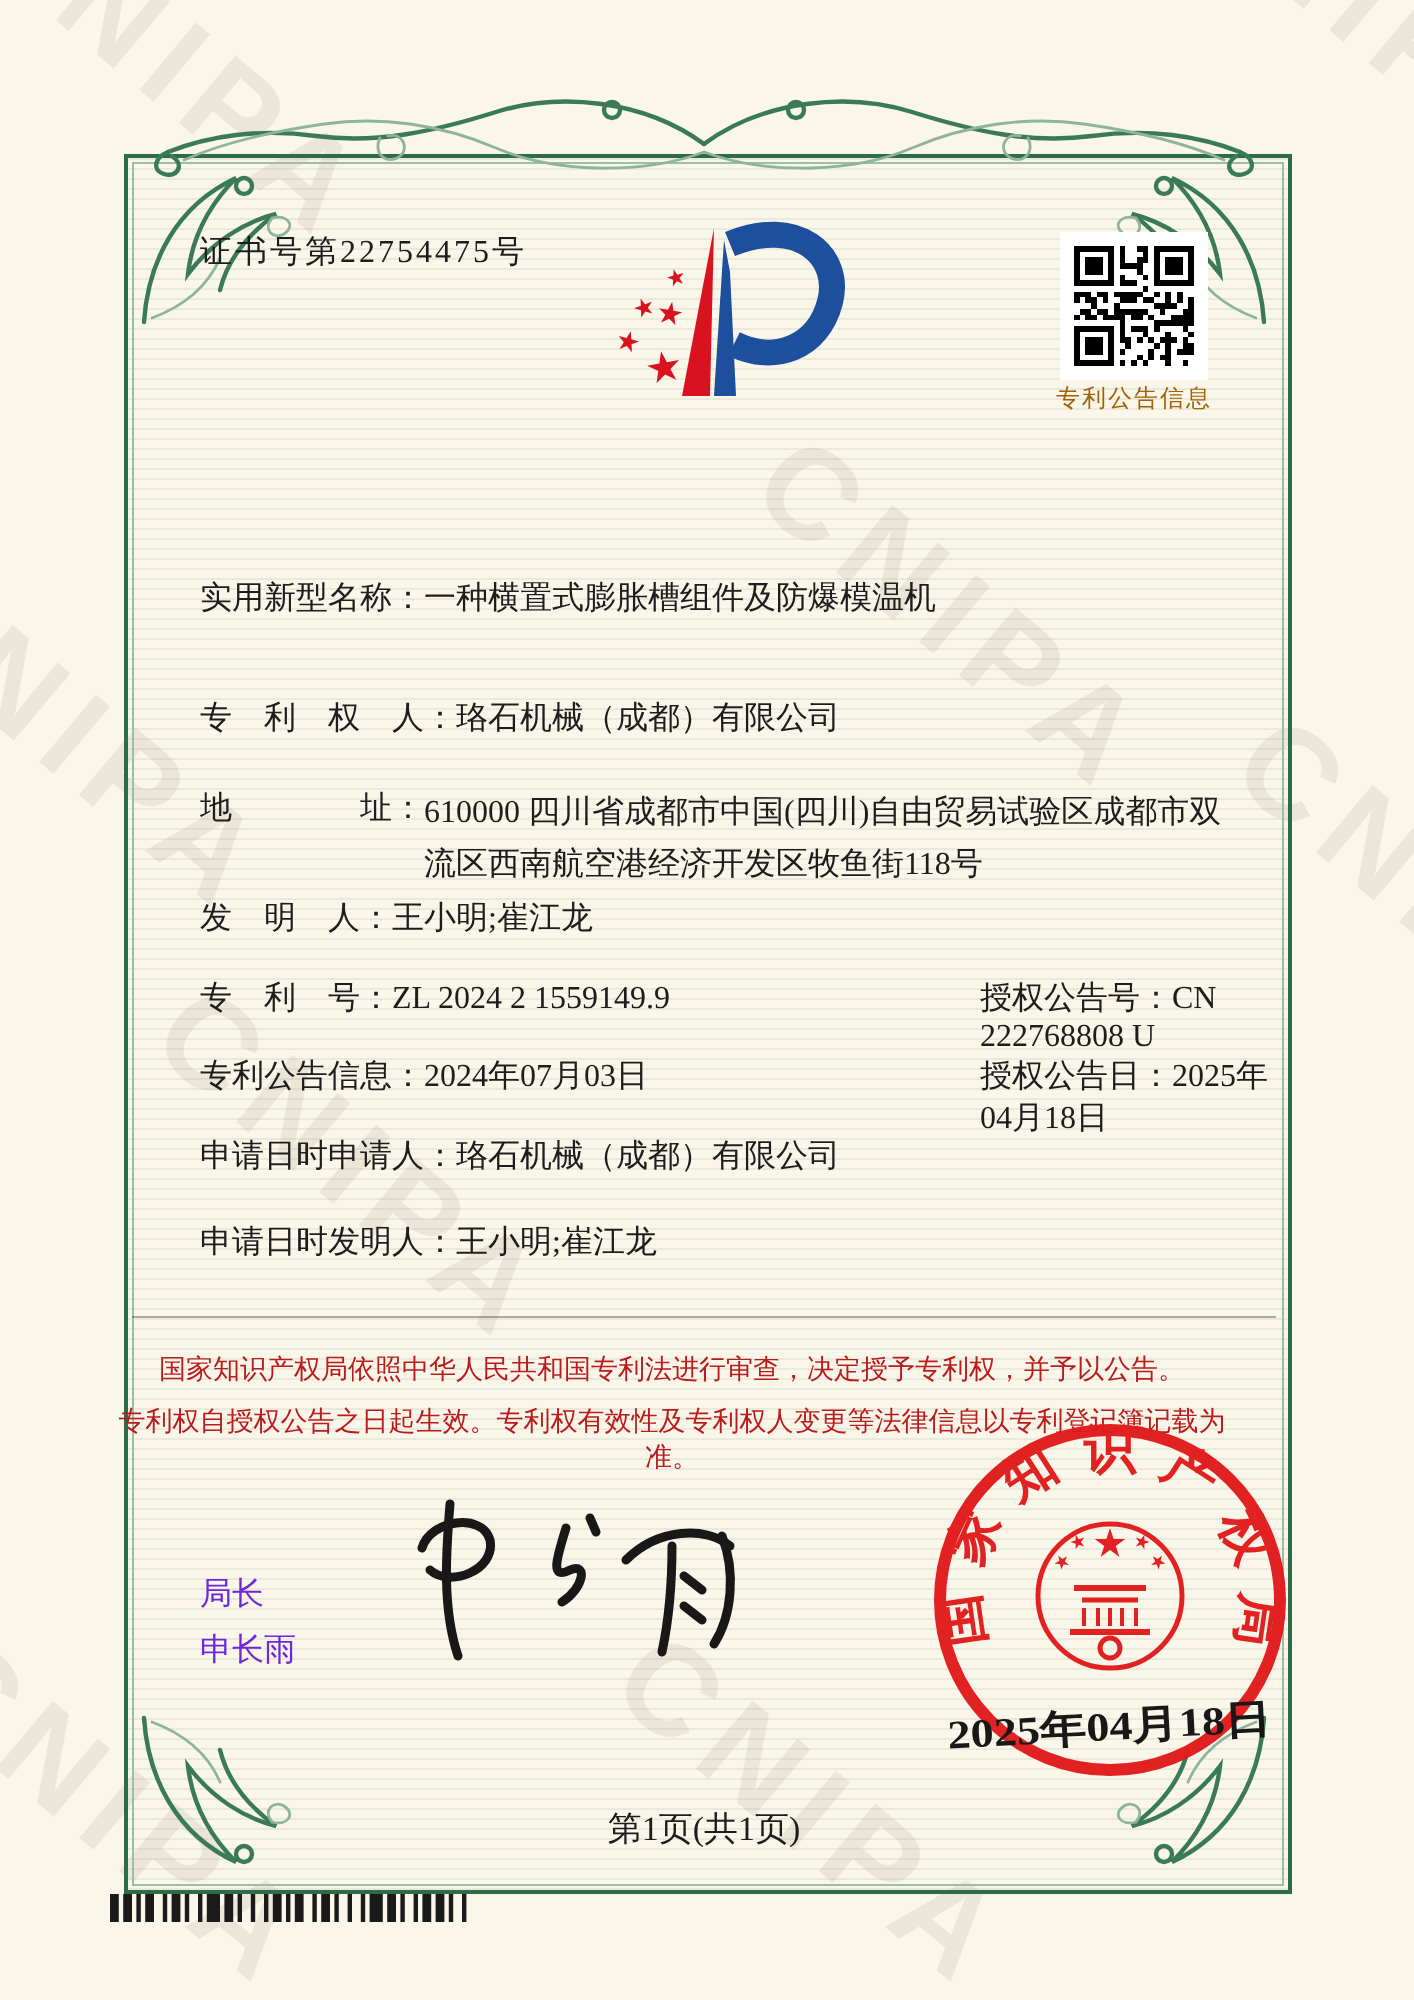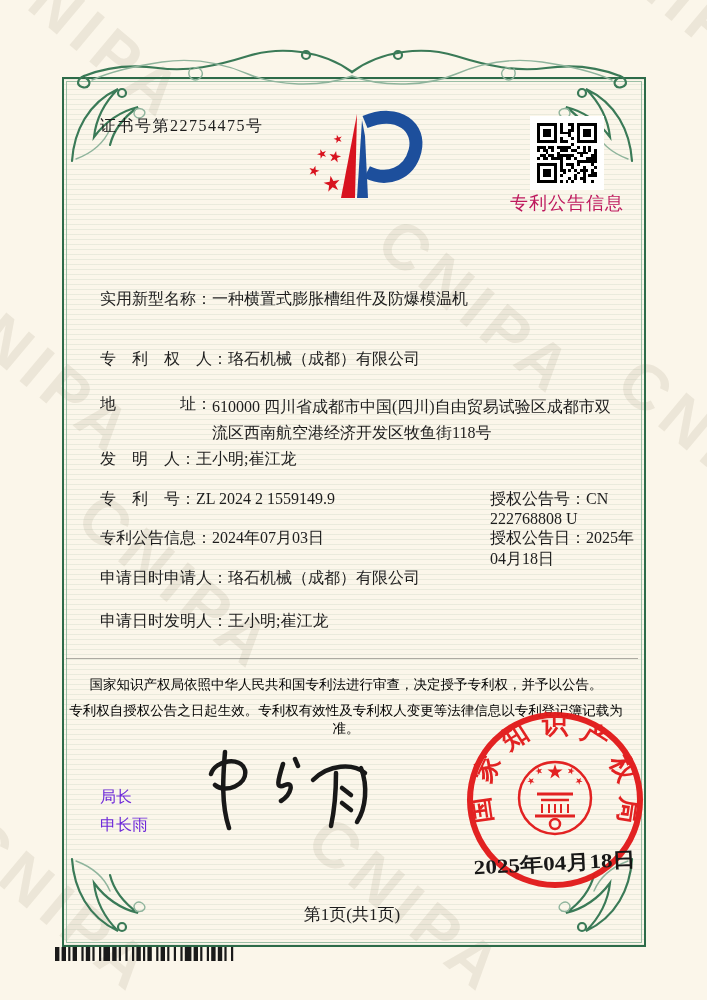--- a/index.html
+++ b/index.html
@@ -17,32 +17,32 @@
   .orn{stroke:var(--orn-green,#3a7a57);fill:none;stroke-width:2.2;stroke-linecap:round;}
   .orn2{stroke:#8fb49c;fill:none;stroke-width:1.4;stroke-linecap:round;}
   .topband{position:absolute;left:70px;top:42px;}
   .corner{position:absolute;width:84px;height:84px;}
   
   .certno{position:absolute;left:100px;top:116px;font-size:16px;letter-spacing:1.5px;}
   .logo{position:absolute;left:305px;top:106px;}
   .qrpatch{position:absolute;left:530px;top:116px;width:74px;height:74px;background:#fff;
            display:flex;align-items:center;justify-content:center;}
   .qrcaption{position:absolute;left:500px;top:191px;width:134px;text-align:center;
-             font-size:18px;letter-spacing:1px;color:#be185d;}
+             font-size:12px;letter-spacing:1px;color:#a16207;}
   .title{position:absolute;left:62px;top:207px;width:580px;text-align:center;font-size:34px;
          font-weight:bold;letter-spacing:7px;text-indent:7px;}
   
   .row{position:absolute;left:100px;font-size:16px;white-space:nowrap;}
   .row .lab{display:inline-block;}
   .row .val{white-space:pre-line;}
   .addr{white-space:normal;}
   .addr .val{display:inline-block;vertical-align:top;width:430px;line-height:26px;}
   .col2{position:absolute;left:390px;top:0;}
   .divider{position:absolute;left:66px;top:658px;width:572px;height:1px;background:rgba(30,30,30,0.35);}
-  .legal{position:absolute;left:68px;width:556px;text-align:center;font-size:13.5px;color:#000000;}
+  .legal{position:absolute;left:58px;width:556px;text-align:center;font-size:13.5px;color:#b91c1c;}
   
   .signoff{position:absolute;left:100px;font-family:"Liberation Sans","DejaVu Sans",sans-serif;
            font-size:16px;color:#6d28d9;}
   .sig{position:absolute;left:195px;top:738px;}
   .sig path{stroke:#181818;stroke-width:4.5;fill:none;stroke-linecap:round;stroke-linejoin:round;}
   
   .seal{position:absolute;left:458px;top:710px;opacity:0.96;}
   .seal .red{fill:var(--seal-red,#e21a1a);}
   .seal .rline{stroke:var(--seal-red,#e21a1a);fill:none;}
   .seal .ringtext{fill:var(--seal-red,#e21a1a);font-size:26px;font-weight:bold;

